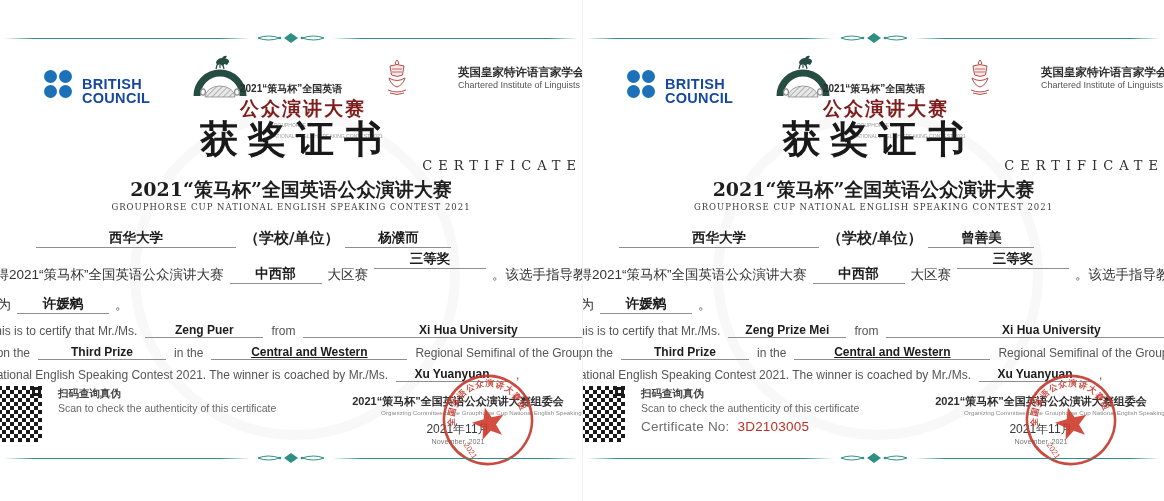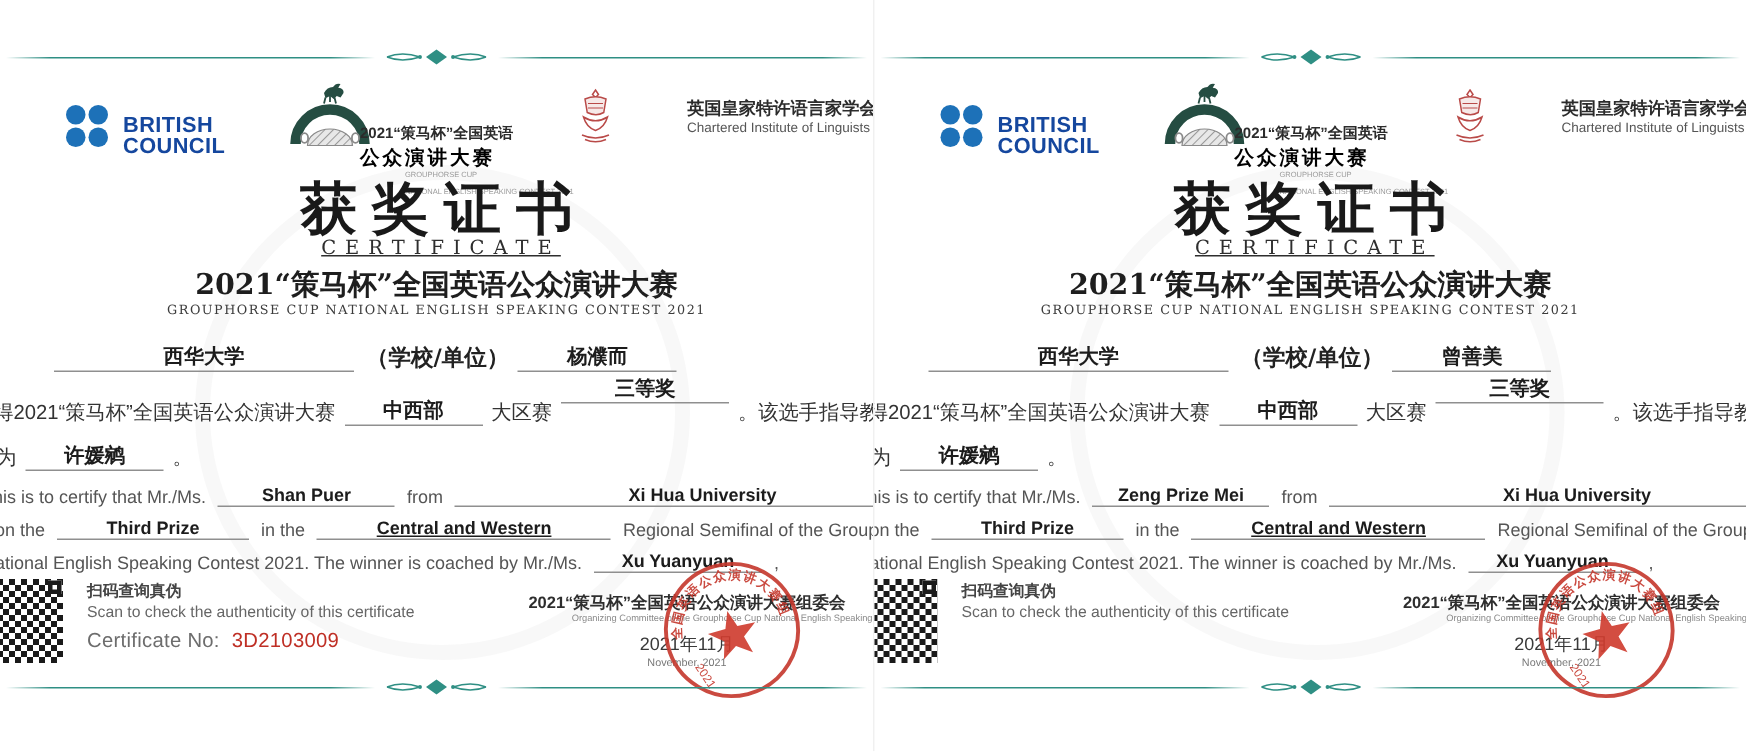--- a/index.html
+++ b/index.html
@@ -27,33 +27,33 @@
   .rule svg { flex:0 0 auto; margin:0 4px; }
 
   
   .bc-logo { position:absolute; left:44px; top:62px; display:flex; align-items:center; }
   .bc-dots { width:30px; height:28px; display:flex; flex-wrap:wrap; gap:2px; margin-right:8px; }
   .bc-dots span { width:13px; height:13px; border-radius:50%; background:#1d71b8; }
   .bc-text { color:#15479e; font-weight:bold; font-size:14.5px; line-height:14px; letter-spacing:0.3px;margin-top:15px; }
   .horse-logo { position:absolute; left:192px; top:54px; }
   .contest-text { position:absolute; left:240px; top:58px; width:120px; text-align:left;margin-top:24px; }
   .ct1 { font-size:10px; font-weight:bold; color:#2b2b2b; white-space:nowrap; }
-  .ct2 { font-size:13px; font-weight:bold; color:#000000; letter-spacing:2px; white-space:nowrap; }
+  .ct2 { font-size:19px; font-weight:bold; color:#7f1d1d; letter-spacing:2px; white-space:nowrap; }
   .ct-sub { font-size:10px; color:#9a9a9a; white-space:nowrap; transform:scale(0.5); transform-origin:center top; line-height:11px; }
   .ciol { position:absolute; left:384px; top:58px; display:flex; align-items:center;gap:40px; }
   .ciol svg { margin-right:8px; }
   .ciol-cn { font-size:11.5px; font-weight:bold; color:#2b2b2b; white-space:nowrap; }
   .ciol-en { font-size:9px; color:#555; white-space:nowrap; }
 
   
   .t-cn { position:absolute; top:114px; left:0; right:0; text-align:center;
     font-family:"DejaVu Serif", serif; font-size:38px; font-weight:bold; color:#191919;
     letter-spacing:10px; text-indent:10px; }
-  .t-en { position:absolute; top:158px; left:0; right:0; text-align:center;
-    font-family:"DejaVu Serif", serif; font-size:13px; color:#2e2e2e; letter-spacing:6px; text-indent:6px;text-decoration:underline; }
+  .t-en { position:absolute; top:158px; left:0; right:0; text-align:right;
+    font-family:"DejaVu Serif", serif; font-size:13px; color:#2e2e2e; letter-spacing:6px; text-indent:6px; }
   .s-cn { position:absolute; top:177px; left:0; right:0; text-align:center;
     font-family:"DejaVu Serif", serif; font-size:19px; font-weight:bold; color:#1e1e1e; }
   .s-en { position:absolute; top:202px; left:0; right:0; text-align:center;
     font-family:"DejaVu Serif", serif; font-size:8.5px; color:#3c3c3c; letter-spacing:1px; }
 
   
   .u { display:inline-block; border-bottom:1px solid #8f8f8f; text-align:center;
        font-weight:bold; color:#1c1c1c; vertical-align:bottom; }
   .row-fields { position:absolute; top:226px; left:36px; right:-60px; height:24px;
     display:flex; align-items:center; font-size:13.5px; color:#333; }
@@ -182,21 +182,21 @@
     <span>。该选手指导教师</span>
   </div>
   <div class="cnline cn2">
     <span>师为</span>
     <span class="u u-coach-cn">许媛鹓</span>
     <span>。</span>
   </div>
 
   <div class="enline en1">
     <span>This is to certify that Mr./Ms.</span>
-    <span class="u u-name">Shan Puer</span>
+    <span class="u u-name">Zeng Puer</span>
     <span>from</span>
     <span class="u u-school">Xi Hua University</span>
   </div>
   <div class="enline en2">
     <span>won the</span>
     <span class="u u-prize">Third Prize</span>
     <span>in the</span>
     <span class="u u-region">Central and Western</span>
     <span>Regional Semifinal of the Grouphorse Cup</span>
   </div>
@@ -205,24 +205,20 @@
     <span class="u u-coach">Xu  Yuanyuan</span>
     <span>,</span>
   </div>
 
   <div class="qr">
         <span class="finder"></span>
       </div>
   <div class="scanblock">
     <div class="scan-cn">扫码查询真伪</div>
     <div class="scan-en">Scan to check the authenticity of this certificate</div>
-  </div>
-  <div class="certno">
-    <span>Certificate No:</span>
-    <span class="num">3D2103009</span>
   </div>
 
   <div class="committee">
     <div class="c-cn">2021“策马杯”全国英语公众演讲大赛组委会</div>
     <div class="c-en">Organizing Committee of the Grouphorse Cup National English Speaking Contest 2021</div>
     <div class="c-date">2021年11月</div>
     <div class="c-date-en">November, 2021</div>
   </div>
 
   <svg class="seal" width="96" height="96" viewBox="0 0 96 96">
@@ -356,20 +352,24 @@
     <span>,</span>
   </div>
 
   <div class="qr">
         <span class="finder"></span>
       </div>
   <div class="scanblock">
     <div class="scan-cn">扫码查询真伪</div>
     <div class="scan-en">Scan to check the authenticity of this certificate</div>
   </div>
+  <div class="certno">
+    <span>Certificate No:</span>
+    <span class="num">3D2103005</span>
+  </div>
 
   <div class="committee">
     <div class="c-cn">2021“策马杯”全国英语公众演讲大赛组委会</div>
     <div class="c-en">Organizing Committee of the Grouphorse Cup National English Speaking Contest 2021</div>
     <div class="c-date">2021年11月</div>
     <div class="c-date-en">November, 2021</div>
   </div>
 
   <svg class="seal" width="96" height="96" viewBox="0 0 96 96">
     <g transform="rotate(-14 48 48)">

